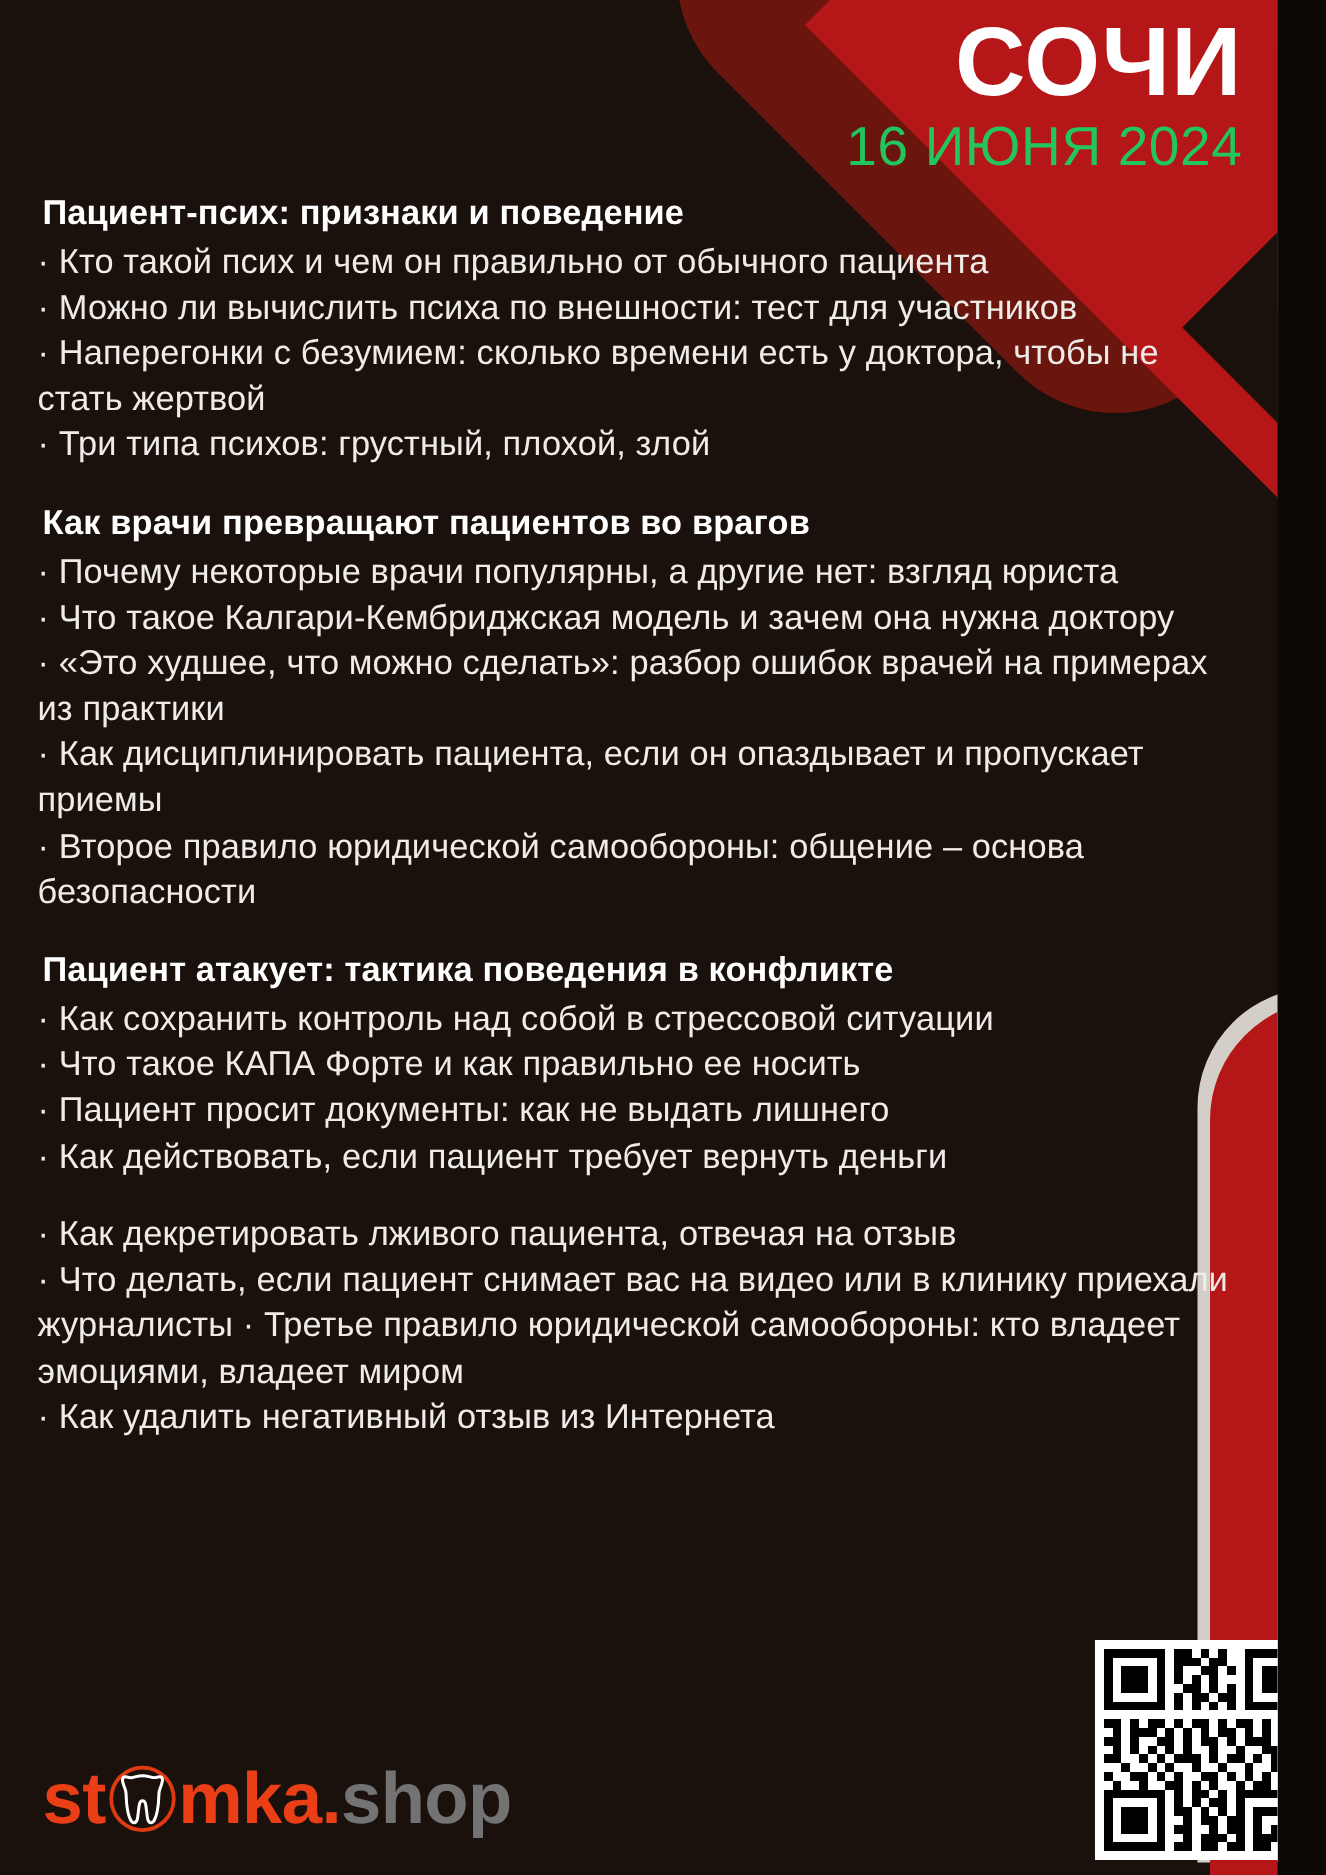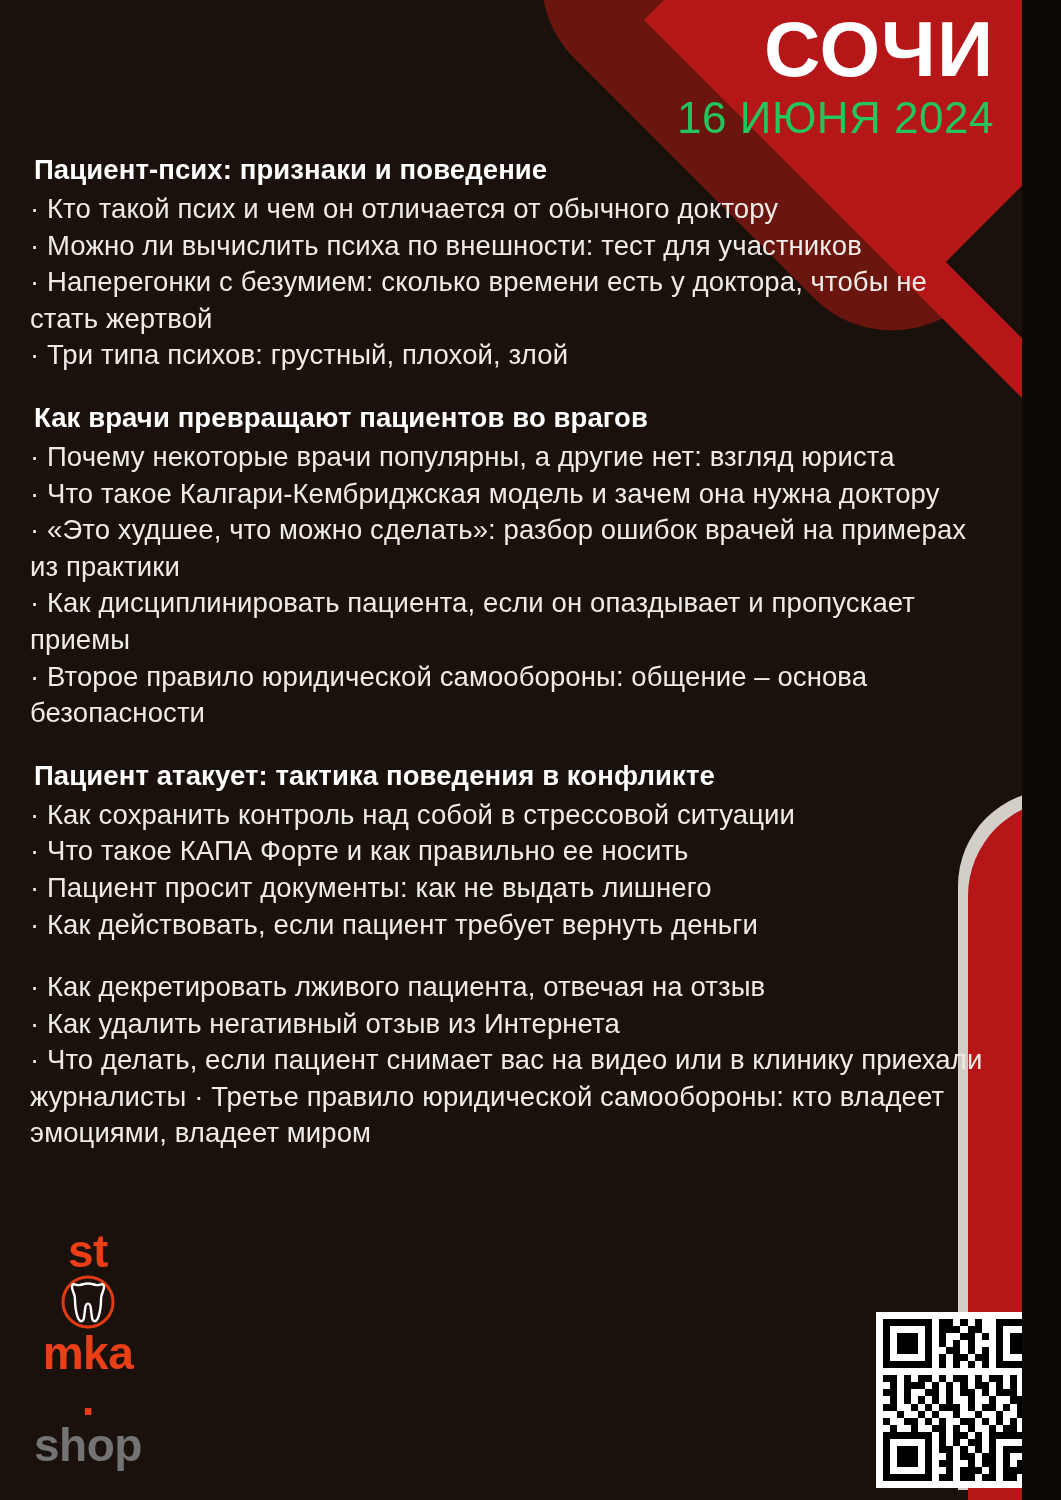--- a/index.html
+++ b/index.html
@@ -153,27 +153,26 @@
   
   .logo {
     position: absolute;
     left: 34px;
     bottom: 32px;
     display: flex;
     align-items: center;
     z-index: 8;
   }
   .logo-text {
-    font-size: 46px;
+    font-size: 58px;
     font-weight: 700;
     letter-spacing: -0.5px;
     line-height: 1;
     display: flex;
     align-items: center;
-    flex-direction: column;
   }
   .logo-st   { color: #ea3f16; }
   .logo-mka  { color: #ea3f16; text-align: right; }
   .logo-dot  { color: #ea3f16; }
   .logo-shop { color: #737373; }
   .tooth-badge {
     position: relative;
     width: 56px;
     height: 56px;
     margin: 0 1px;
@@ -196,21 +195,21 @@
   </div>
 
   <div class="header">
     <div class="city">СОЧИ</div>
     <div class="date">16 ИЮНЯ 2024</div>
   </div>
 
   <div class="content" id="program-content">
       <div class="section">
         <div class="section-title">Пациент-псих: признаки и поведение</div>
-        <div class="bullet">· Кто такой псих и чем он отличается от обычного доктору</div>
+        <div class="bullet">· Кто такой псих и чем он правильно от обычного пациента</div>
         <div class="bullet">· Можно ли вычислить психа по внешности: тест для участников</div>
         <div class="bullet">· Наперегонки с безумием: сколько времени есть у доктора, чтобы не стать жертвой</div>
         <div class="bullet">· Три типа психов: грустный, плохой, злой</div>
       </div>
       <div class="section">
         <div class="section-title">Как врачи превращают пациентов во врагов</div>
         <div class="bullet">· Почему некоторые врачи популярны, а другие нет: взгляд юриста</div>
         <div class="bullet">· Что такое Калгари-Кембриджская модель и зачем она нужна доктору</div>
         <div class="bullet">· «Это худшее, что можно сделать»: разбор ошибок врачей на примерах из практики</div>
         <div class="bullet">· Как дисциплинировать пациента, если он опаздывает и пропускает приемы</div>
@@ -218,22 +217,22 @@
       </div>
       <div class="section">
         <div class="section-title">Пациент атакует: тактика поведения в конфликте</div>
         <div class="bullet">· Как сохранить контроль над собой в стрессовой ситуации</div>
         <div class="bullet">· Что такое КАПА Форте и как правильно ее носить</div>
         <div class="bullet">· Пациент просит документы: как не выдать лишнего</div>
         <div class="bullet">· Как действовать, если пациент требует вернуть деньги</div>
       </div>
       <div class="section">
         <div class="bullet">· Как декретировать лживого пациента, отвечая на отзыв</div>
+        <div class="bullet">· Что делать, если пациент снимает вас на видео или в клинику приехали журналисты · Третье правило юридической самообороны: кто владеет эмоциями, владеет миром</div>
         <div class="bullet"> · Как удалить негативный отзыв из Интернета</div>
-        <div class="bullet">· Что делать, если пациент снимает вас на видео или в клинику приехали журналисты · Третье правило юридической самообороны: кто владеет эмоциями, владеет миром</div>
       </div>
     </div>
 
   <div class="qr">
     <svg width="176" height="176" viewBox="0 0 25 25" shape-rendering="crispEdges" aria-hidden="true">
       <rect width="25" height="25" fill="#ffffff"></rect>
       <g fill="#000000">
 
         <rect x="1" y="1" width="7" height="1"></rect>
           <rect x="1" y="7" width="7" height="1"></rect>

